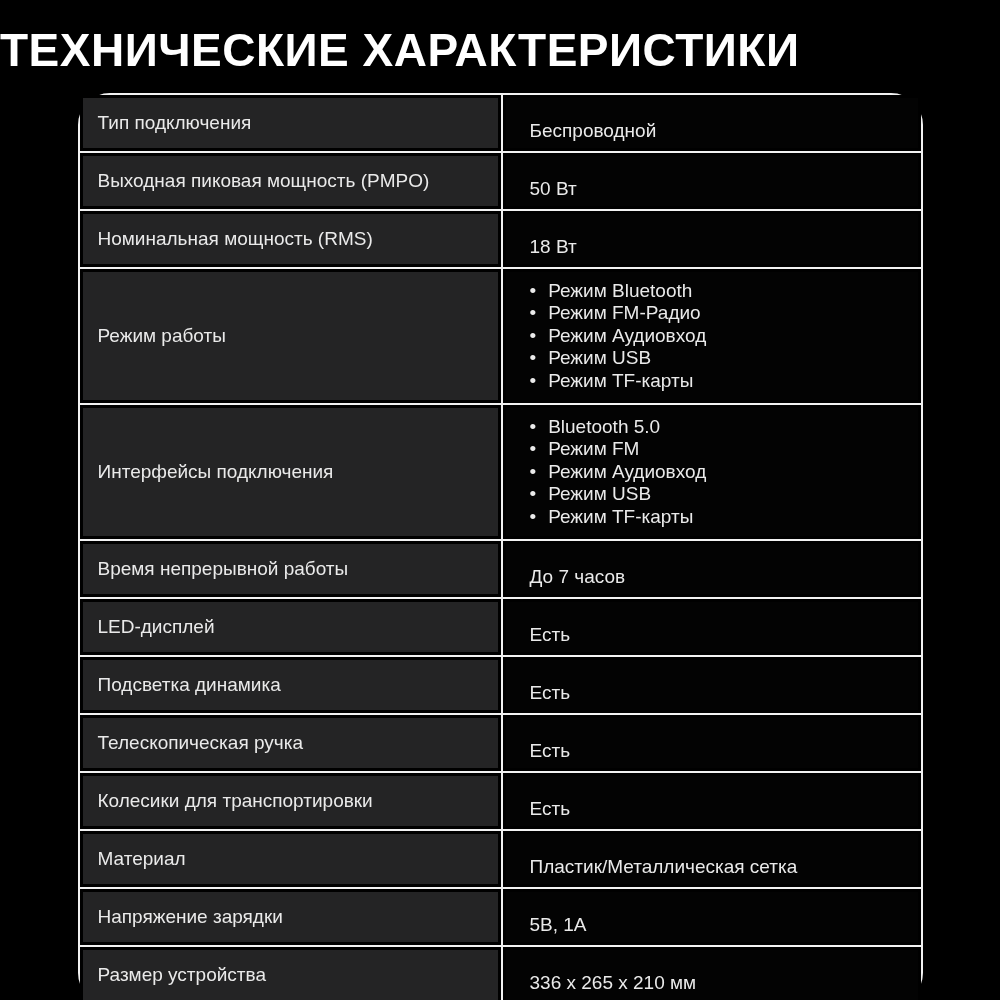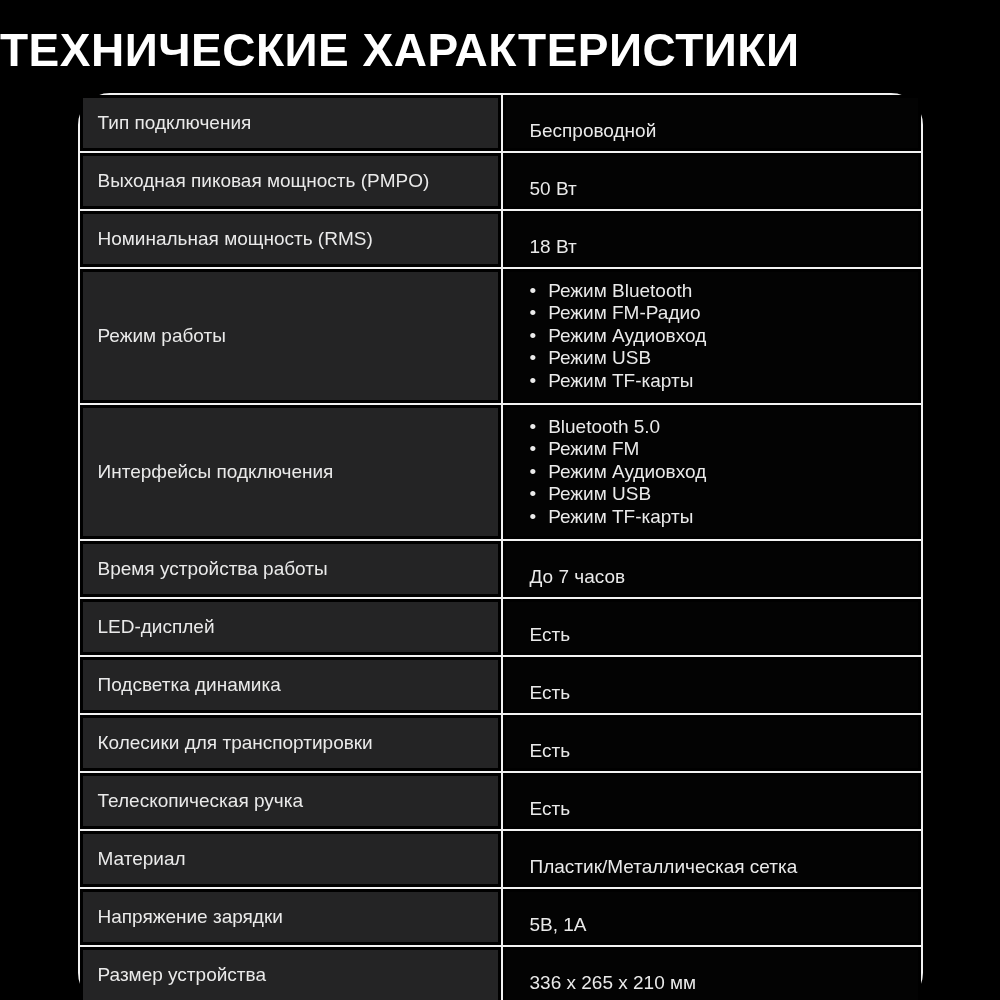--- a/index.html
+++ b/index.html
@@ -137,37 +137,37 @@
               <span>Режим USB</span>
             </div>
             <div class="bullet-line">
               <span class="bullet">•</span>
               <span>Режим TF-карты</span>
             </div>
           </div>
         </td>
       </tr>
       <tr>
-        <td class="label-cell"><span>Время устройства работы</span></td>
+        <td class="label-cell"><span>Время непрерывной работы</span></td>
         <td class="value-cell"><span>До 7 часов</span></td>
       </tr>
       <tr>
         <td class="label-cell"><span>LED-дисплей</span></td>
         <td class="value-cell"><span>Есть</span></td>
       </tr>
       <tr>
         <td class="label-cell"><span>Подсветка динамика</span></td>
         <td class="value-cell"><span>Есть</span></td>
       </tr>
       <tr>
-        <td class="label-cell"><span>Колесики для транспортировки</span></td>
+        <td class="label-cell"><span>Телескопическая ручка</span></td>
         <td class="value-cell"><span>Есть</span></td>
       </tr>
       <tr>
-        <td class="label-cell"><span>Телескопическая ручка</span></td>
+        <td class="label-cell"><span>Колесики для транспортировки</span></td>
         <td class="value-cell"><span>Есть</span></td>
       </tr>
       <tr>
         <td class="label-cell"><span>Материал</span></td>
         <td class="value-cell"><span>Пластик/Металлическая сетка</span></td>
       </tr>
       <tr>
         <td class="label-cell"><span>Напряжение зарядки</span></td>
         <td class="value-cell"><span>5В, 1А</span></td>
       </tr>

